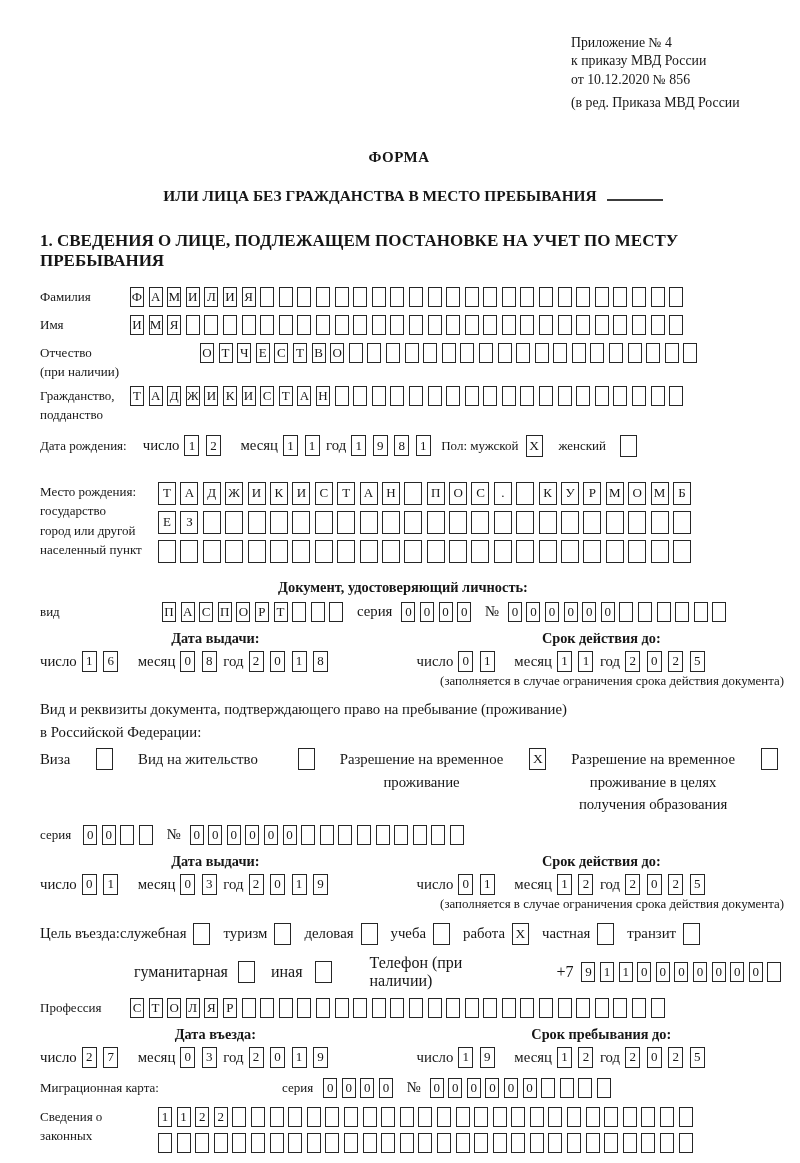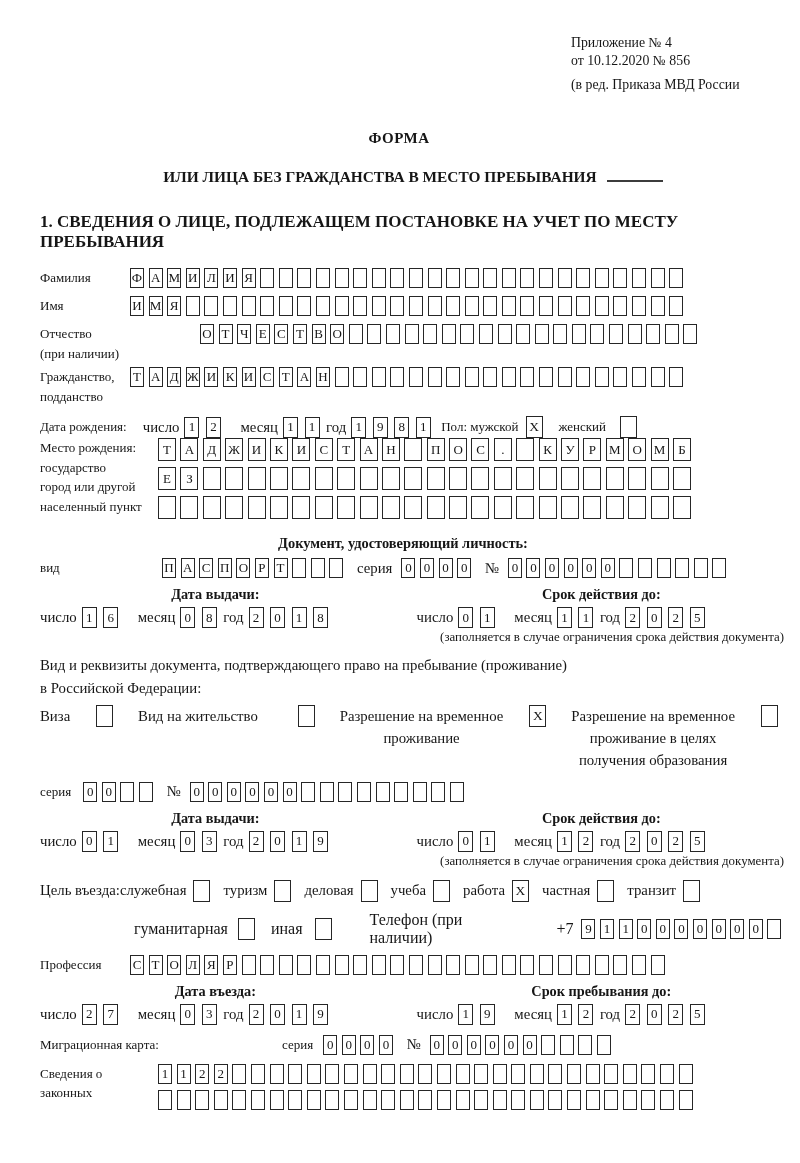--- a/index.html
+++ b/index.html
@@ -59,20 +59,21 @@
   .prow2 { display:flex; align-items:center; margin-top:9px; margin-left:94px; }
   .cells-col { flex:1; }
 </style>
 </head>
 <body>
 
 <div class="page">
 
   <div class="hdr">
     <div>Приложение № 4</div>
+    <div>к приказу МВД России</div>
     <div>от 10.12.2020 № 856</div>
     <div class="gap">(в ред. Приказа МВД России</div>
   </div>
   <div class="forma">ФОРМА</div>
 
   <div class="title">
     <div><span>ИЛИ ЛИЦА БЕЗ ГРАЖДАНСТВА В МЕСТО ПРЕБЫВАНИЯ</span><span class="title-underline"></span></div>
   </div>
 
   <div class="sec">1. СВЕДЕНИЯ О ЛИЦЕ, ПОДЛЕЖАЩЕМ ПОСТАНОВКЕ НА УЧЕТ ПО МЕСТУ ПРЕБЫВАНИЯ</div>
@@ -242,21 +243,21 @@
         <span class="cell">9</span>
         <span class="cell">8</span>
         <span class="cell">1</span>
       </span>
     <span class="lbl" style="margin-left:4px">Пол: мужской</span>
     <span class="cb" style="margin-left:7px">X</span>
     <span class="lbl" style="margin-left:16px">женский</span>
     <span class="cb" style="margin-left:14px"></span>
   </div>
 
-  <div class="frow" style="margin-top:0">
+  <div class="frow" style="margin-top:25px">
     <span class="lbl w118">
       <div>Место рождения:</div>
       <div>государство</div>
       <div>город или другой</div>
       <div>населенный пункт</div>
     </span>
     <span class="stack">
       <div class="cells wide">
           <span class="cell">Т</span>
           <span class="cell">А</span>

